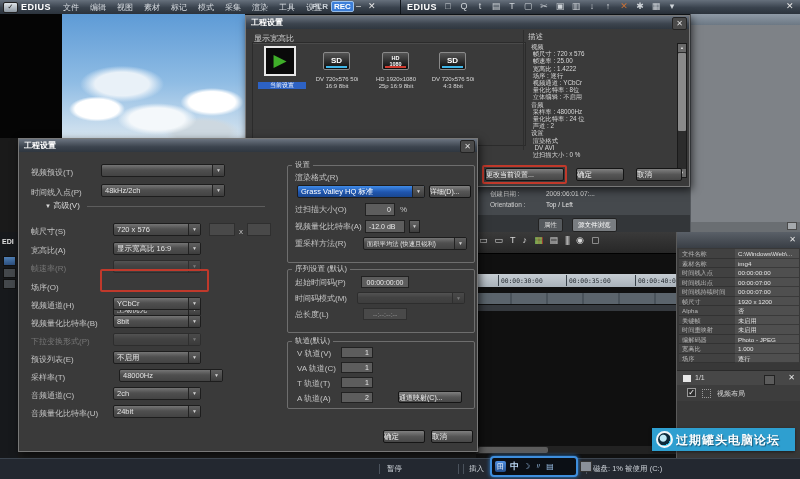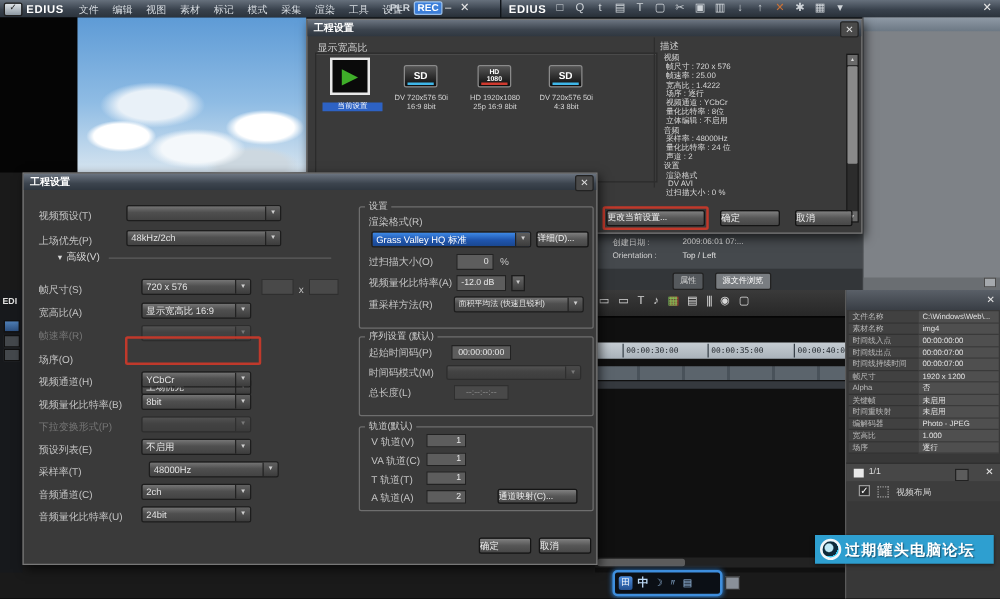--- a/index.html
+++ b/index.html
@@ -297,21 +297,21 @@
   </div>
 
   <div class="abs dlg" style="left:18px;top:138px;width:458px;height:312px;">
     <div class="dlg-title">
       <span>工程设置</span>
     </div>
     <span class="xbtn" style="right:2px;">✕</span>
 
     <span class="lbl abs" style="left:12px;top:27px;">视频预设(T)</span>
     <div class="dd" style="left:82px;top:25px;width:124px;"></div>
-    <span class="lbl abs" style="left:12px;top:47px;">上场优先(P)</span>
+    <span class="lbl abs" style="left:12px;top:47px;">时间线入点(P)</span>
     <div class="dd" style="left:82px;top:45px;width:124px;">48kHz/2ch</div>
 
     <span class="lbl abs" style="left:26px;top:60px;color:#d8d8d8;"><span style="font-size:6px;">▼</span> <span>高级(V)</span></span>
     <div class="abs" style="left:68px;top:67px;width:178px;height:1px;background:#5d5d5d;"></div>
 
     <span class="lbl abs" style="left:12px;top:86px;">帧尺寸(S)</span>
     <div class="dd" style="left:94px;top:84px;width:88px;">720 x 576</div>
     <div class="ibox dis" style="left:190px;top:84px;width:26px;height:13px;"></div>
     <span class="lbl abs" style="left:220px;top:86px;">x</span>
     <div class="ibox dis" style="left:228px;top:84px;width:24px;height:13px;"></div>
@@ -372,20 +372,29 @@
     <span class="lbl abs" style="left:278px;top:238px;">T 轨道(T)</span>
     <div class="ibox" style="left:322px;top:238px;width:32px;height:11px;line-height:10px;">1</div>
     <span class="lbl abs" style="left:278px;top:253px;">A 轨道(A)</span>
     <div class="ibox" style="left:322px;top:253px;width:32px;height:11px;line-height:10px;">2</div>
     <div class="btn" style="left:379px;top:252px;width:64px;height:12px;line-height:11px;font-size:7px;">通道映射(C)...</div>
 
     <div class="btn" style="left:364px;top:291px;width:42px;height:13px;line-height:12px;">确定</div>
     <div class="btn" style="left:412px;top:291px;width:42px;height:13px;line-height:12px;">取消</div>
   </div>
 
+  <div class="abs" style="left:0;top:458px;width:800px;height:21px;background:#232830;border-top:1px solid #3c444e;">
+    <div class="abs sep" style="left:379px;top:5px;"></div>
+    <span class="abs" style="left:387px;top:5px;font-size:7.5px;color:#cfd4da;">暂停</span>
+    <div class="abs sep" style="left:458px;top:5px;"></div>
+    <div class="abs sep" style="left:463px;top:5px;"></div>
+    <span class="abs" style="left:469px;top:5px;font-size:7.5px;color:#cfd4da;">插入</span>
+    <div class="abs sep" style="left:586px;top:5px;"></div>
+    <span class="abs" style="left:593px;top:5px;font-size:7.5px;color:#cfd4da;">磁盘: 1% 被使用 (C:)</span>
+  </div>
 
   <div class="abs" style="left:490px;top:456px;width:88px;height:21px;background:#0b0f15;border:2px solid #3e8edd;border-radius:4px;box-shadow:0 0 4px #2f7fd0;box-sizing:border-box;">
     <div class="abs" style="left:3px;top:2px;display:flex;gap:4px;align-items:center;">
       <span style="width:11px;height:11px;background:linear-gradient(#4f8fe0,#23508f);border-radius:2px;color:#fff;font-size:7px;line-height:11px;text-align:center;">田</span>
       <span style="color:#bcd8f5;font-size:9px;font-weight:bold;">中</span>
       <span style="color:#9fc6ef;font-size:8px;">☽</span>
       <span style="color:#9fc6ef;font-size:8px;">〃</span>
       <span style="color:#9fc6ef;font-size:8px;">▤</span>
     </div>
   </div>

